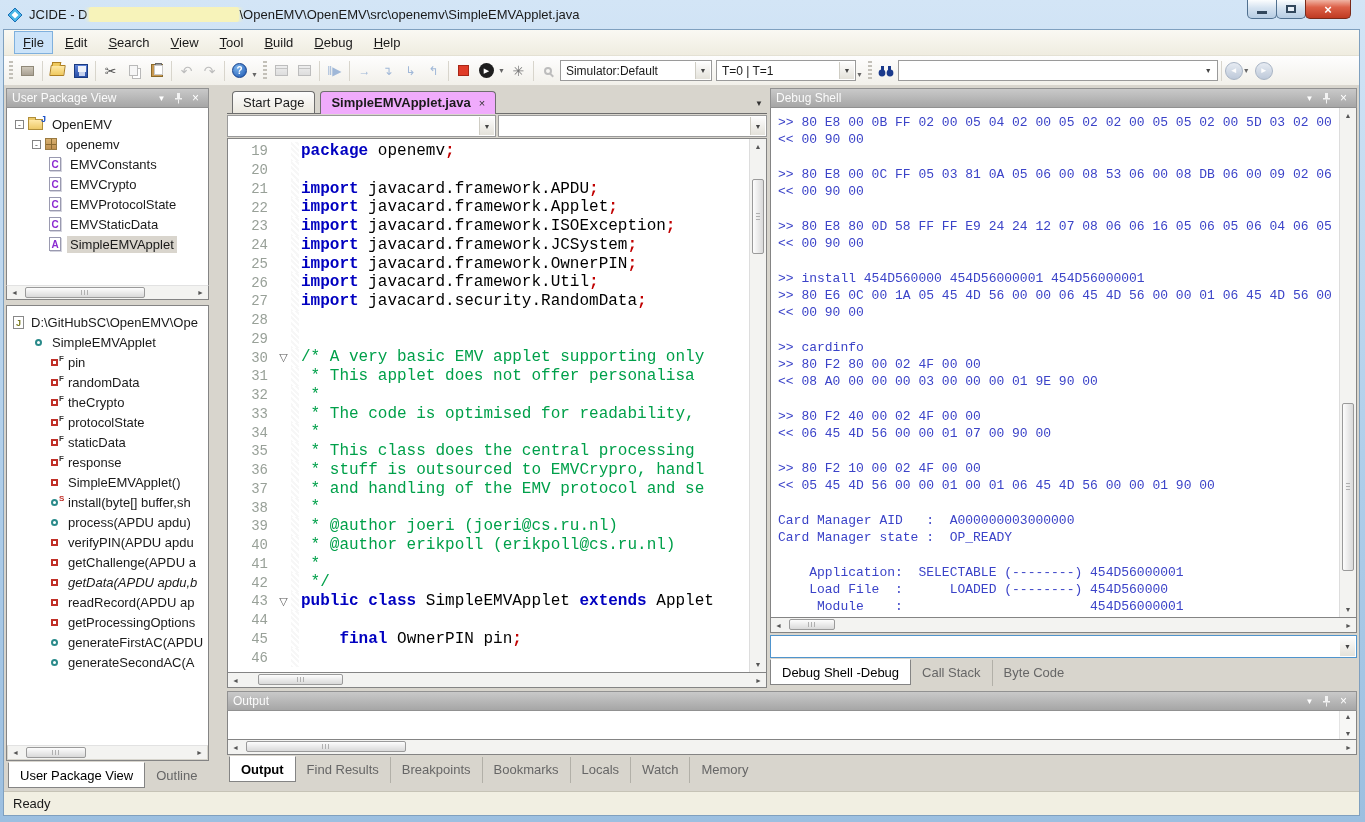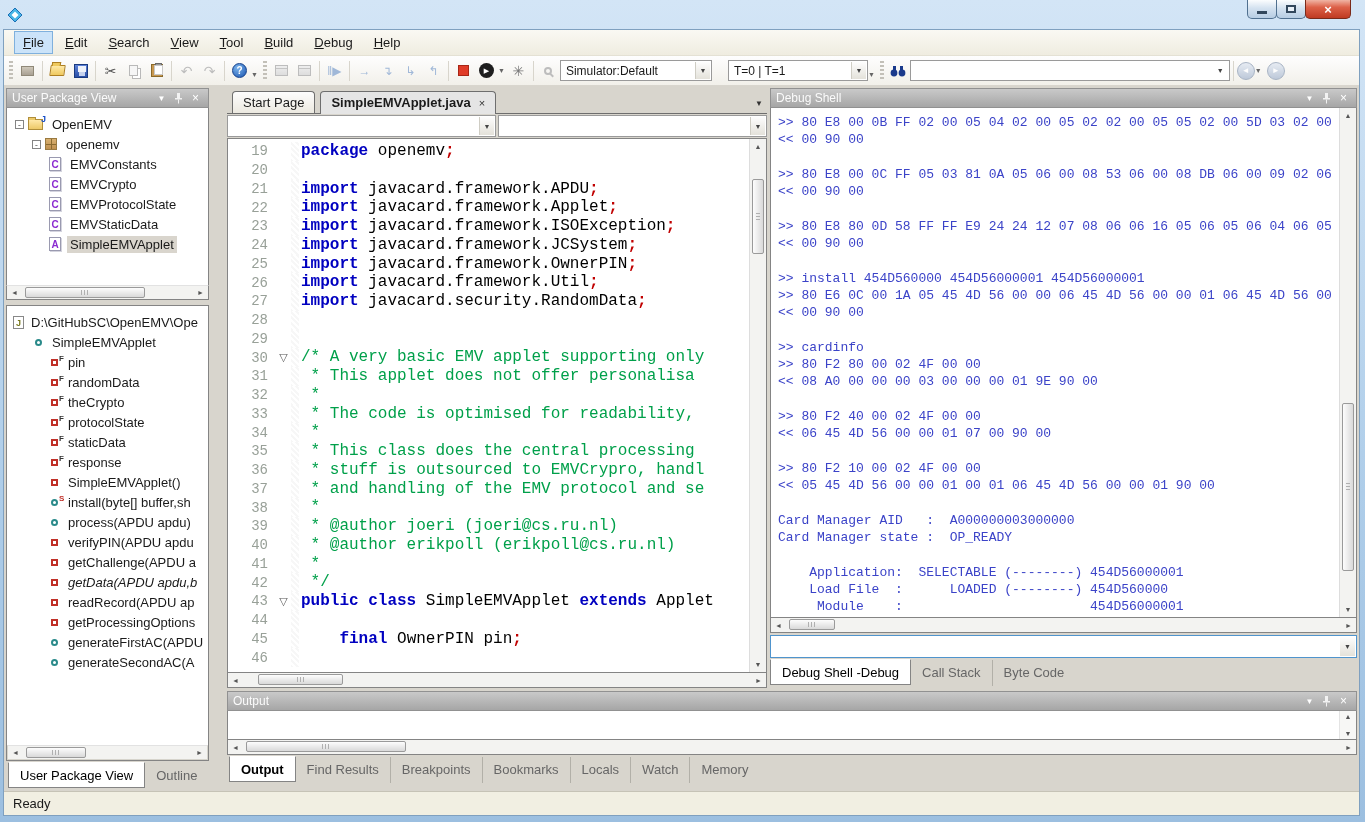--- a/index.html
+++ b/index.html
@@ -97,21 +97,21 @@
 .btab.active{background:#fff;border:1px solid #848484;border-top-color:#fff;margin-top:-1px;color:#000}
 .btab.bold{font-weight:bold}
 .btab:not(.active)+.btab:not(.active){border-left:1px solid #b2b0a8}
 
 .right-col{flex:1;display:flex;flex-direction:column;overflow:hidden}
 .top-row{height:600px;display:flex;margin-bottom:3px}
 
 .editor-pane{width:540px;flex:0 0 540px;display:flex;flex-direction:column;margin-right:3px}
 .etabs{height:26px;display:flex;align-items:flex-end;border-bottom:1px solid #6e6e6e;position:relative}
 .etab{padding:3px 10px 3px 10px;border:1px solid #6e6e6e;border-bottom:none;border-radius:4px 4px 0 0;margin-left:5px;background:linear-gradient(#fdfdfd,#ece9e0);font-size:13px;display:flex;align-items:center}
-.etab.active{background:#e5e5e5;font-weight:bold;position:relative;top:1px;padding-bottom:4px}
+.etab.active{background:#f0abfc;font-weight:bold;position:relative;top:1px;padding-bottom:4px}
 .etab .tx{margin-left:8px;font-weight:normal;font-size:11px;color:#333}
 .etabs-menu{position:absolute;right:4px;bottom:5px;font-size:8px;color:#333}
 .ecombos{height:24px;display:flex;background:#d8d5cd}
 .ecombo{flex:1;height:22px;margin-top:1px;background:#fff;border:1px solid #9a9a9a;position:relative}
 .ecombo+.ecombo{margin-left:2px}
 .ecombo .arrow{position:absolute;right:1px;top:1px;bottom:1px;width:15px;display:flex;align-items:center;justify-content:center;font-size:7px;color:#444;background:linear-gradient(#fdfdfd,#e4e2da);border-left:1px solid #cfcdc4}
 .ecode{flex:1;border:1px solid #848484;background:#fff;overflow:hidden;position:relative;padding-top:3px}
 .crow{height:18.75px;display:flex;align-items:center;white-space:pre}
 .cnum{width:48px;text-align:right;padding-right:8px;color:#98a098;font:14px "Liberation Mono",monospace;flex:0 0 48px}
 .cfold{width:15px;color:#555;font-size:11px;text-align:center;flex:0 0 15px}
@@ -140,20 +140,21 @@
 <body>
 
 <div class="win">
   <div class="titlebar">
     <span class="logo">
       <svg width="16" height="16">
           <path d="M8 1 L15 8 L8 15 L1 8 Z" fill="#47b5e6" stroke="#1b6eb5"></path>
           <path d="M8 4.5 L11.5 8 L8 11.5 L4.5 8 Z" fill="#fff"></path>
         </svg>
     </span>
+    <span class="titletext"><span>JCIDE - D</span><span class="redact"></span><span>\OpenEMV\OpenEMV\src\openemv\SimpleEMVApplet.java</span></span>
     <div class="winbtns">
       <div class="wbtn">
           <span class="glyph-min"></span>
         </div>
       <div class="wbtn">
           <span class="glyph-max"></span>
         </div>
       <div class="wbtn close">
           <span>×</span>
         </div>
@@ -241,21 +242,21 @@
           <span class="gl" style="color:#777">✳</span>
         </span>
       <span class="tsep"></span>
       <span class="tb">
           <span class="ic-find-dis"></span>
         </span>
       <span class="combo" style="width:152px">
           <span>Simulator:Default</span>
           <span class="arrow">▼</span>
         </span>
-      <span class="combo" style="width:140px;margin-left:16px">
+      <span class="combo" style="width:140px;margin-left:4px">
           <span>T=0 | T=1</span>
           <span class="arrow">▼</span>
         </span>
       <span class="ov">▼</span>
       <span class="grip"></span>
       <span class="tb">
         <svg width="16" height="12">
             <circle cx="4" cy="8" r="3.4" fill="#1a3a8c"></circle>
             <circle cx="12" cy="8" r="3.4" fill="#1a3a8c"></circle>
             <rect x="3" y="1" width="3" height="5" fill="#1a3a8c"></rect>

